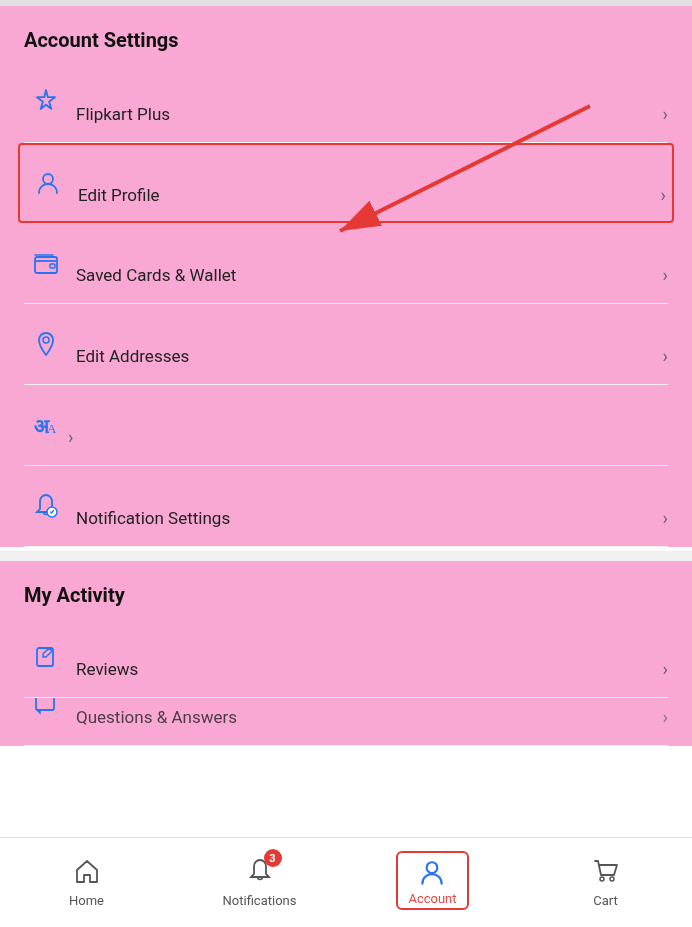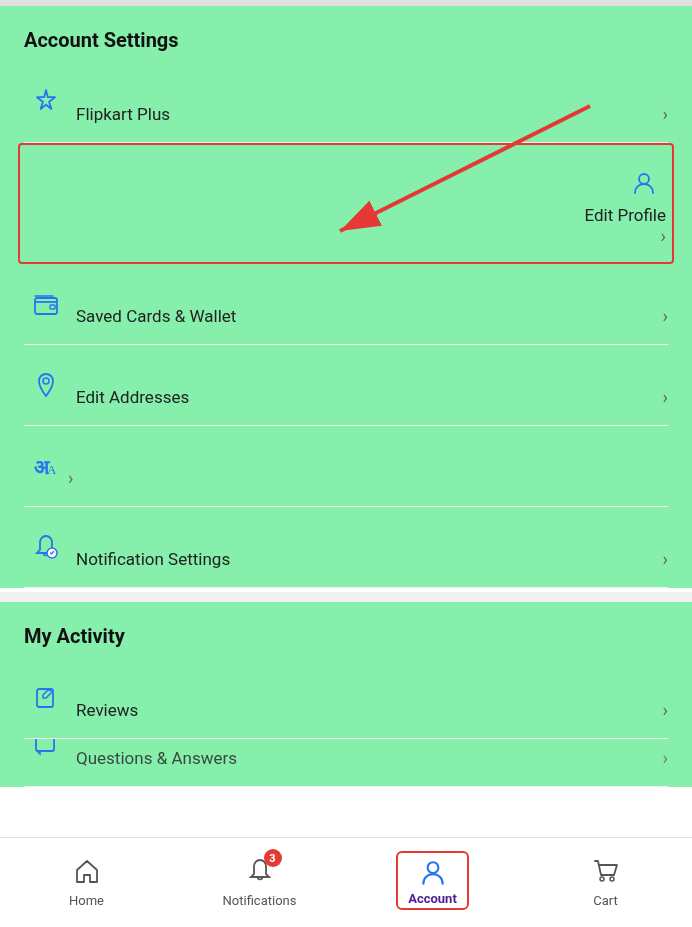--- a/index.html
+++ b/index.html
@@ -29,21 +29,21 @@
 
     
     .content {
       flex: 1;
       background: #fff;
       padding: 0;
     }
 
     
     .section {
-      background: #86efac;
+      background: #f9a8d4;
       padding: 22px 24px 0 24px;
     }
 
     .section-title {
       font-size: 20px;
       font-weight: 700;
       color: #111;
       margin-bottom: 10px;
     }
 
@@ -54,21 +54,20 @@
       border-bottom: 1px solid #f0f0f0;
       position: relative;
       cursor: pointer;
     }
 
     .menu-item-highlighted {
       border: 2px solid #e53935;
       border-radius: 4px;
       margin: 0 -6px;
       padding: 16px 6px;
-      flex-direction: column;
     }
 
     .menu-item .icon-wrap {
       width: 44px;
       height: 44px;
       display: flex;
       align-items: center;
       justify-content: center;
       flex-shrink: 0;
     }
@@ -314,21 +313,21 @@
     </div>
 
     <div class="nav-item active">
       <div class="nav-item-account-box">
         <div class="nav-icon-wrap" style="width:32px;height:32px;">
           <svg width="30" height="30" viewBox="0 0 28 28" fill="none">
             <circle cx="14" cy="9" r="5" stroke="#2874f0" stroke-width="2" fill="none"></circle>
             <path d="M5 24 C5 18.5 9 15 14 15 C19 15 23 18.5 23 24" stroke="#2874f0" stroke-width="2" fill="none" stroke-linecap="round"></path>
           </svg>
         </div>
-        <span class="nav-label" style="color:#4c1d95; font-weight:700;">Account</span>
+        <span class="nav-label" style="color:#ef4444; font-weight:400;">Account</span>
       </div>
     </div>
 
     <div class="nav-item">
       <div class="nav-icon-wrap">
         <svg width="28" height="28" viewBox="0 0 28 28" fill="none">
           <path d="M3 4 L6 4 L9 18 L22 18 L25 8 L8 8" stroke="#555" stroke-width="1.8" fill="none" stroke-linecap="round" stroke-linejoin="round"></path>
           <circle cx="10" cy="22" r="2" stroke="#555" stroke-width="1.5" fill="none"></circle>
           <circle cx="20" cy="22" r="2" stroke="#555" stroke-width="1.5" fill="none"></circle>
         </svg>

